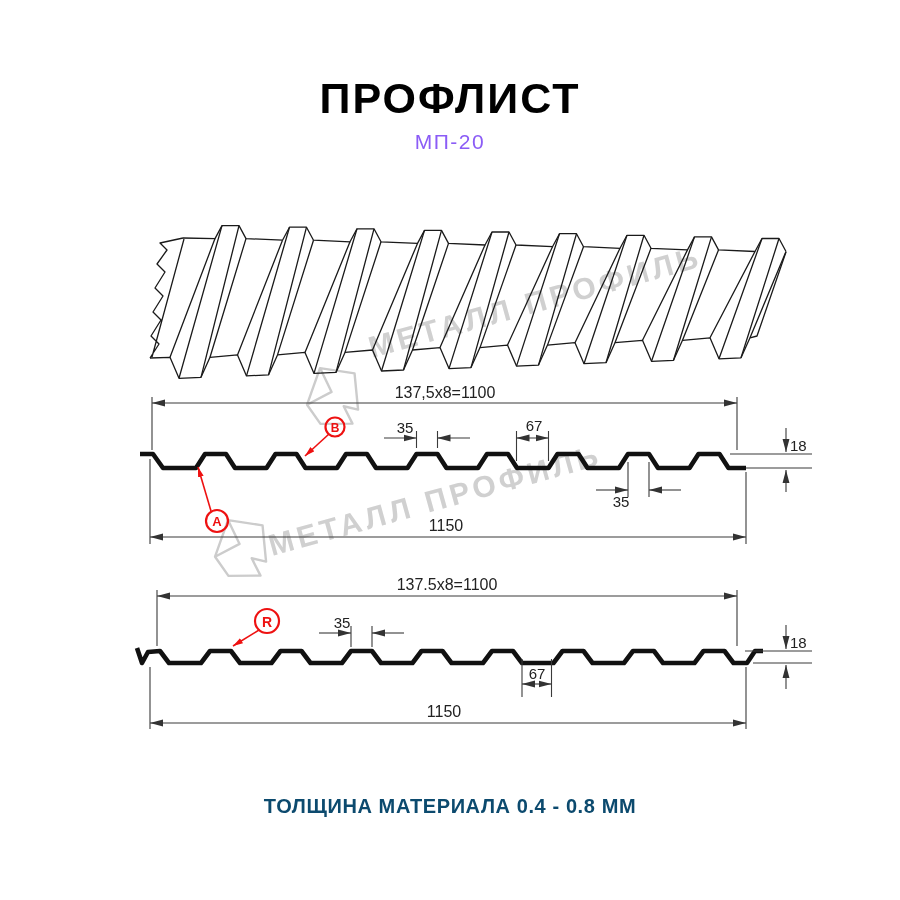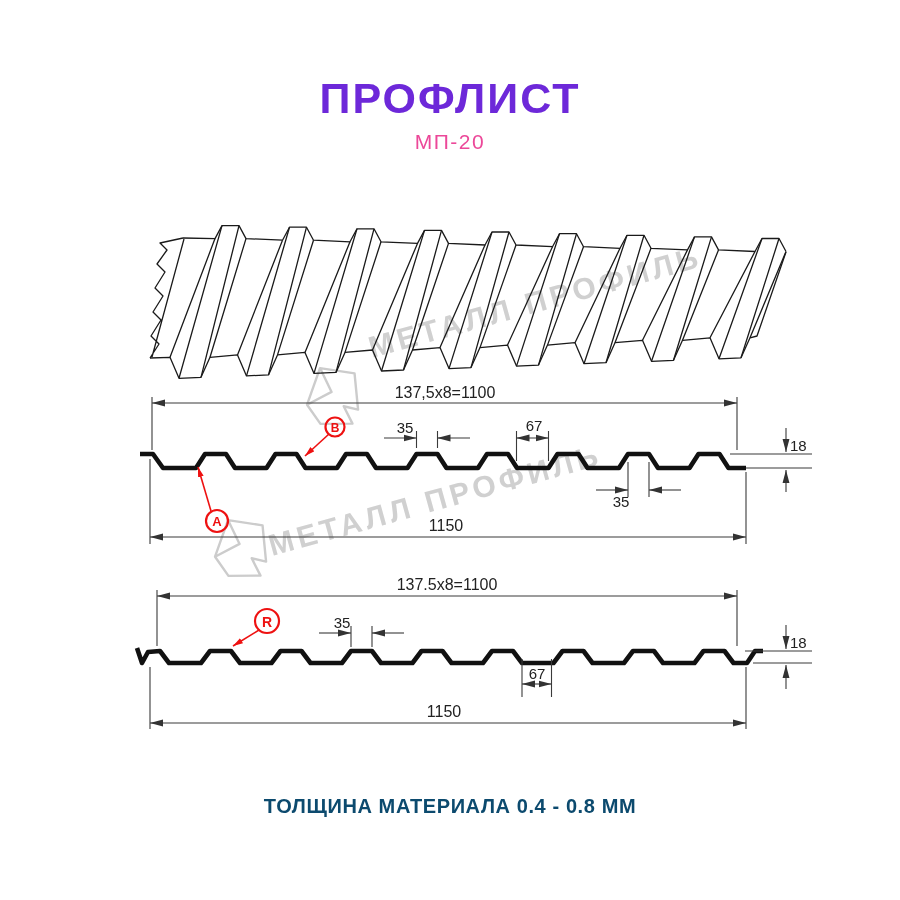--- a/index.html
+++ b/index.html
@@ -1,21 +1,21 @@
 <!DOCTYPE html>
 <html><head>
 <meta charset="utf-8">
 <style>
   html,body{margin:0;padding:0;background:#fff;}
   #page{position:relative;width:900px;height:900px;background:#fff;overflow:hidden;
         font-family:"Liberation Sans",sans-serif;}
   .title{position:absolute;top:74px;left:0;width:900px;text-align:center;
-         font-size:43px;font-weight:800;letter-spacing:2px;color:#6d28d9;}
+         font-size:43px;font-weight:800;letter-spacing:2px;color:#000000;}
   .subtitle{position:absolute;top:130px;left:0;width:900px;text-align:center;
-         font-size:21px;font-weight:400;letter-spacing:1.5px;color:#ec4899;}
+         font-size:21px;font-weight:400;letter-spacing:1.5px;color:#8b5cf6;}
   .footer{position:absolute;top:795px;left:0;width:900px;text-align:center;
          font-size:20px;font-weight:700;letter-spacing:0.6px;color:#0c4a6e;}
   svg{position:absolute;top:0;left:0;}
   .thin{stroke:#3a3a3a;stroke-width:1.1;fill:none;}
   .profile{stroke:#111;stroke-width:4.6;fill:none;stroke-linejoin:round;}
   .iso{stroke:#1a1a1a;stroke-width:1.3;fill:none;stroke-linejoin:round;}
   .dimtxt{font-size:16px;fill:#222;}
   .dimsm{font-size:15px;fill:#222;}
   .red{stroke:#ee1111;fill:none;stroke-width:2.2;}
   .redline{stroke:#ee1111;stroke-width:1.6;fill:none;}

